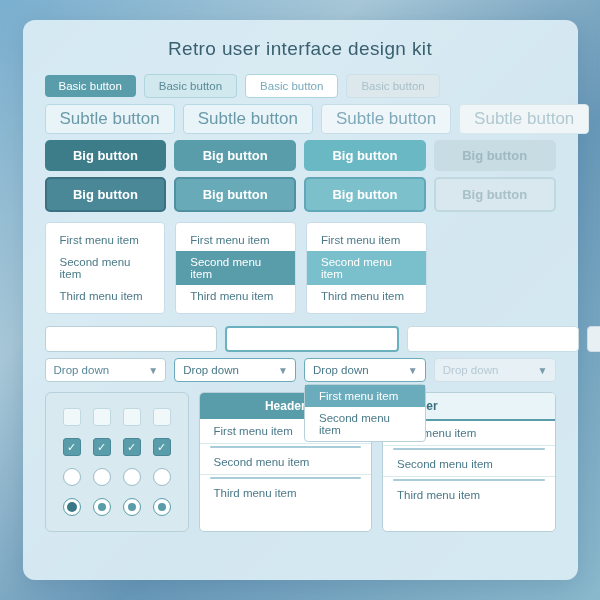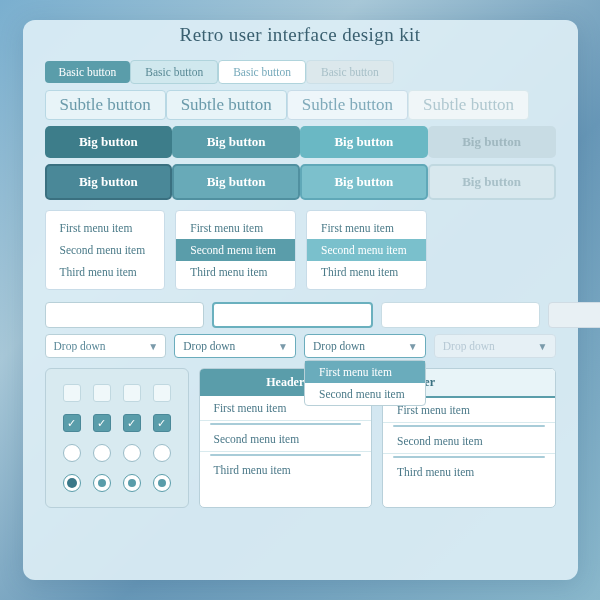--- a/index.html
+++ b/index.html
@@ -6,38 +6,37 @@
     body {
       width: 600px; height: 600px; overflow: hidden;
       font-family: 'Segoe UI', Arial, sans-serif;
       font-size: 12px;
       background: linear-gradient(135deg, #7aafcf 0%, #a8c8d8 30%, #6898b8 60%, #8ab8cc 100%);
       display: flex; align-items: center; justify-content: center;
     }
     .card {
       background: rgba(220, 238, 245, 0.92);
       border-radius: 12px;
-      padding: 4px 22px 18px 22px;
+      padding: 18px 22px 18px 22px;
       width: 555px;
       min-height: 560px;
       box-shadow: 0 4px 24px rgba(40,80,110,0.18);
-      font-family: Liberation Serif, serif;
     }
     .card-title {
       text-align: center;
       font-size: 19px;
       font-weight: 400;
       color: #3a6070;
       margin-bottom: 14px;
       letter-spacing: 0.02em;
     }
 
     
     .buttons-section { margin-bottom: 10px; }
-    .btn-row { display: flex; margin-bottom: 6px; align-items: center; }
+    .btn-row { display: flex; gap: 8px; margin-bottom: 6px; align-items: center; }
 
     
     .btn-basic {
       padding: 5px 14px; border-radius: 4px; cursor: pointer; font-size: 11.5px;
       border: none; font-family: inherit; white-space: nowrap;
     }
     .btn-basic-teal { background: #5a9daa; color: #fff; }
     .btn-basic-light { background: #d0e8ee; color: #5a8a96; border: 1px solid #b0d4dc; }
     .btn-basic-white { background: #fff; color: #7ab; border: 1px solid #b0d4dc; }
     .btn-basic-disabled { background: #dce8ec; color: #a8c0c8; border: 1px solid #cce0e8; cursor: default; }

